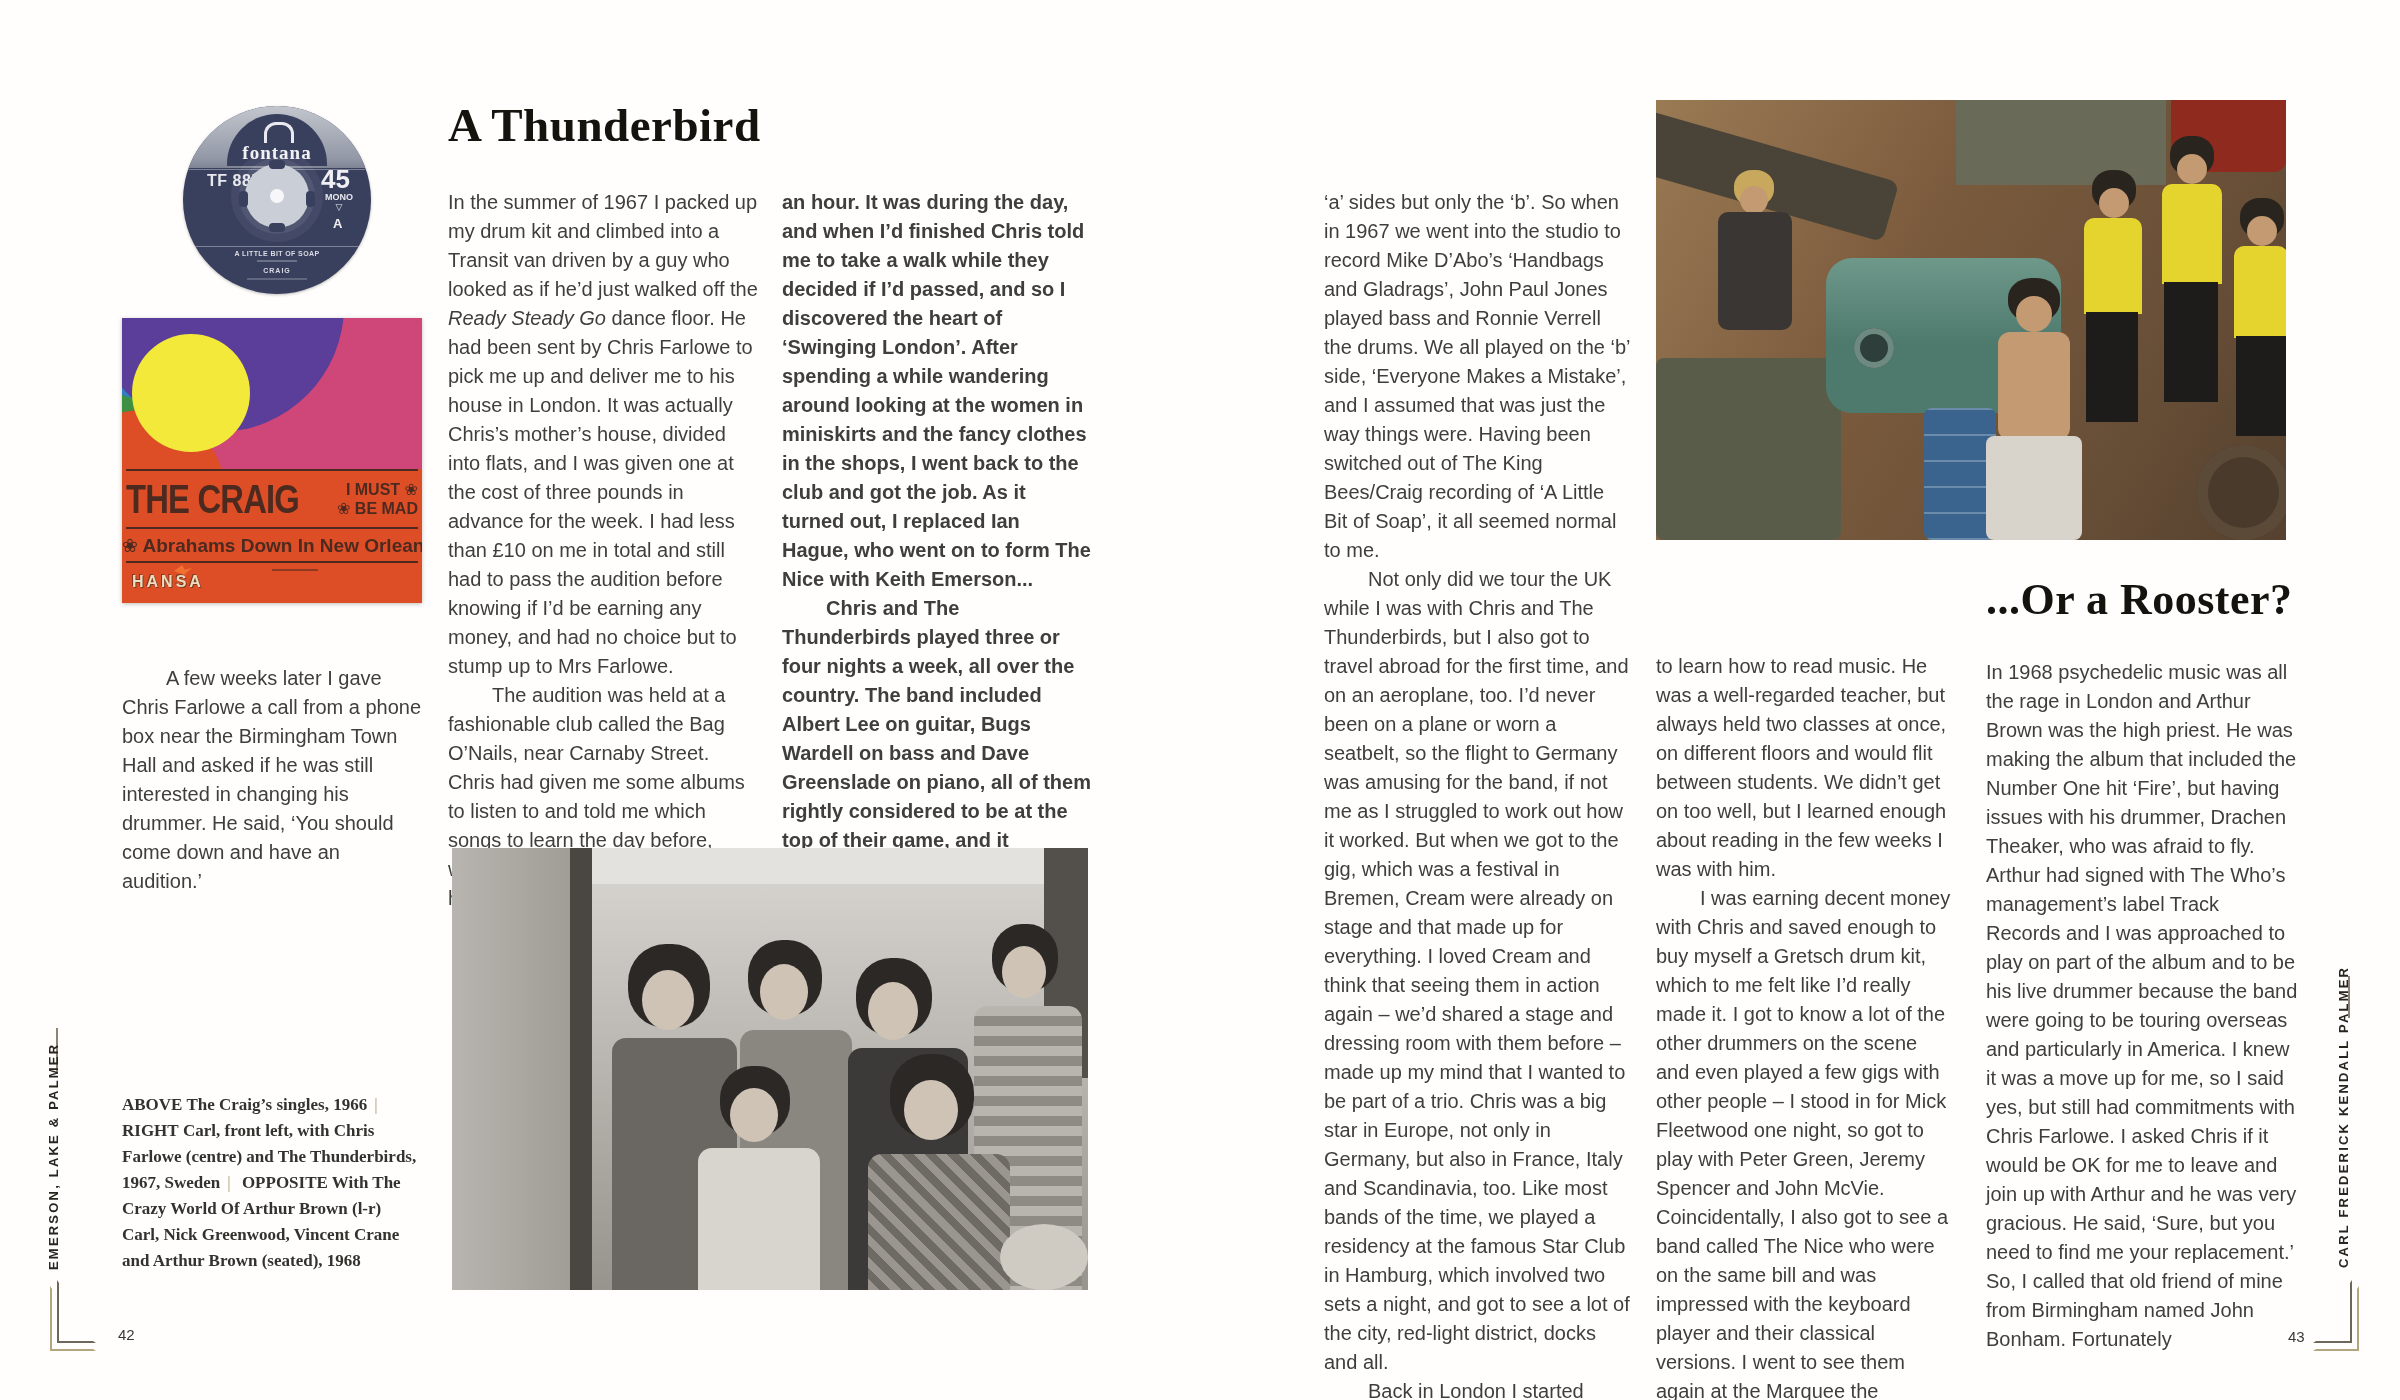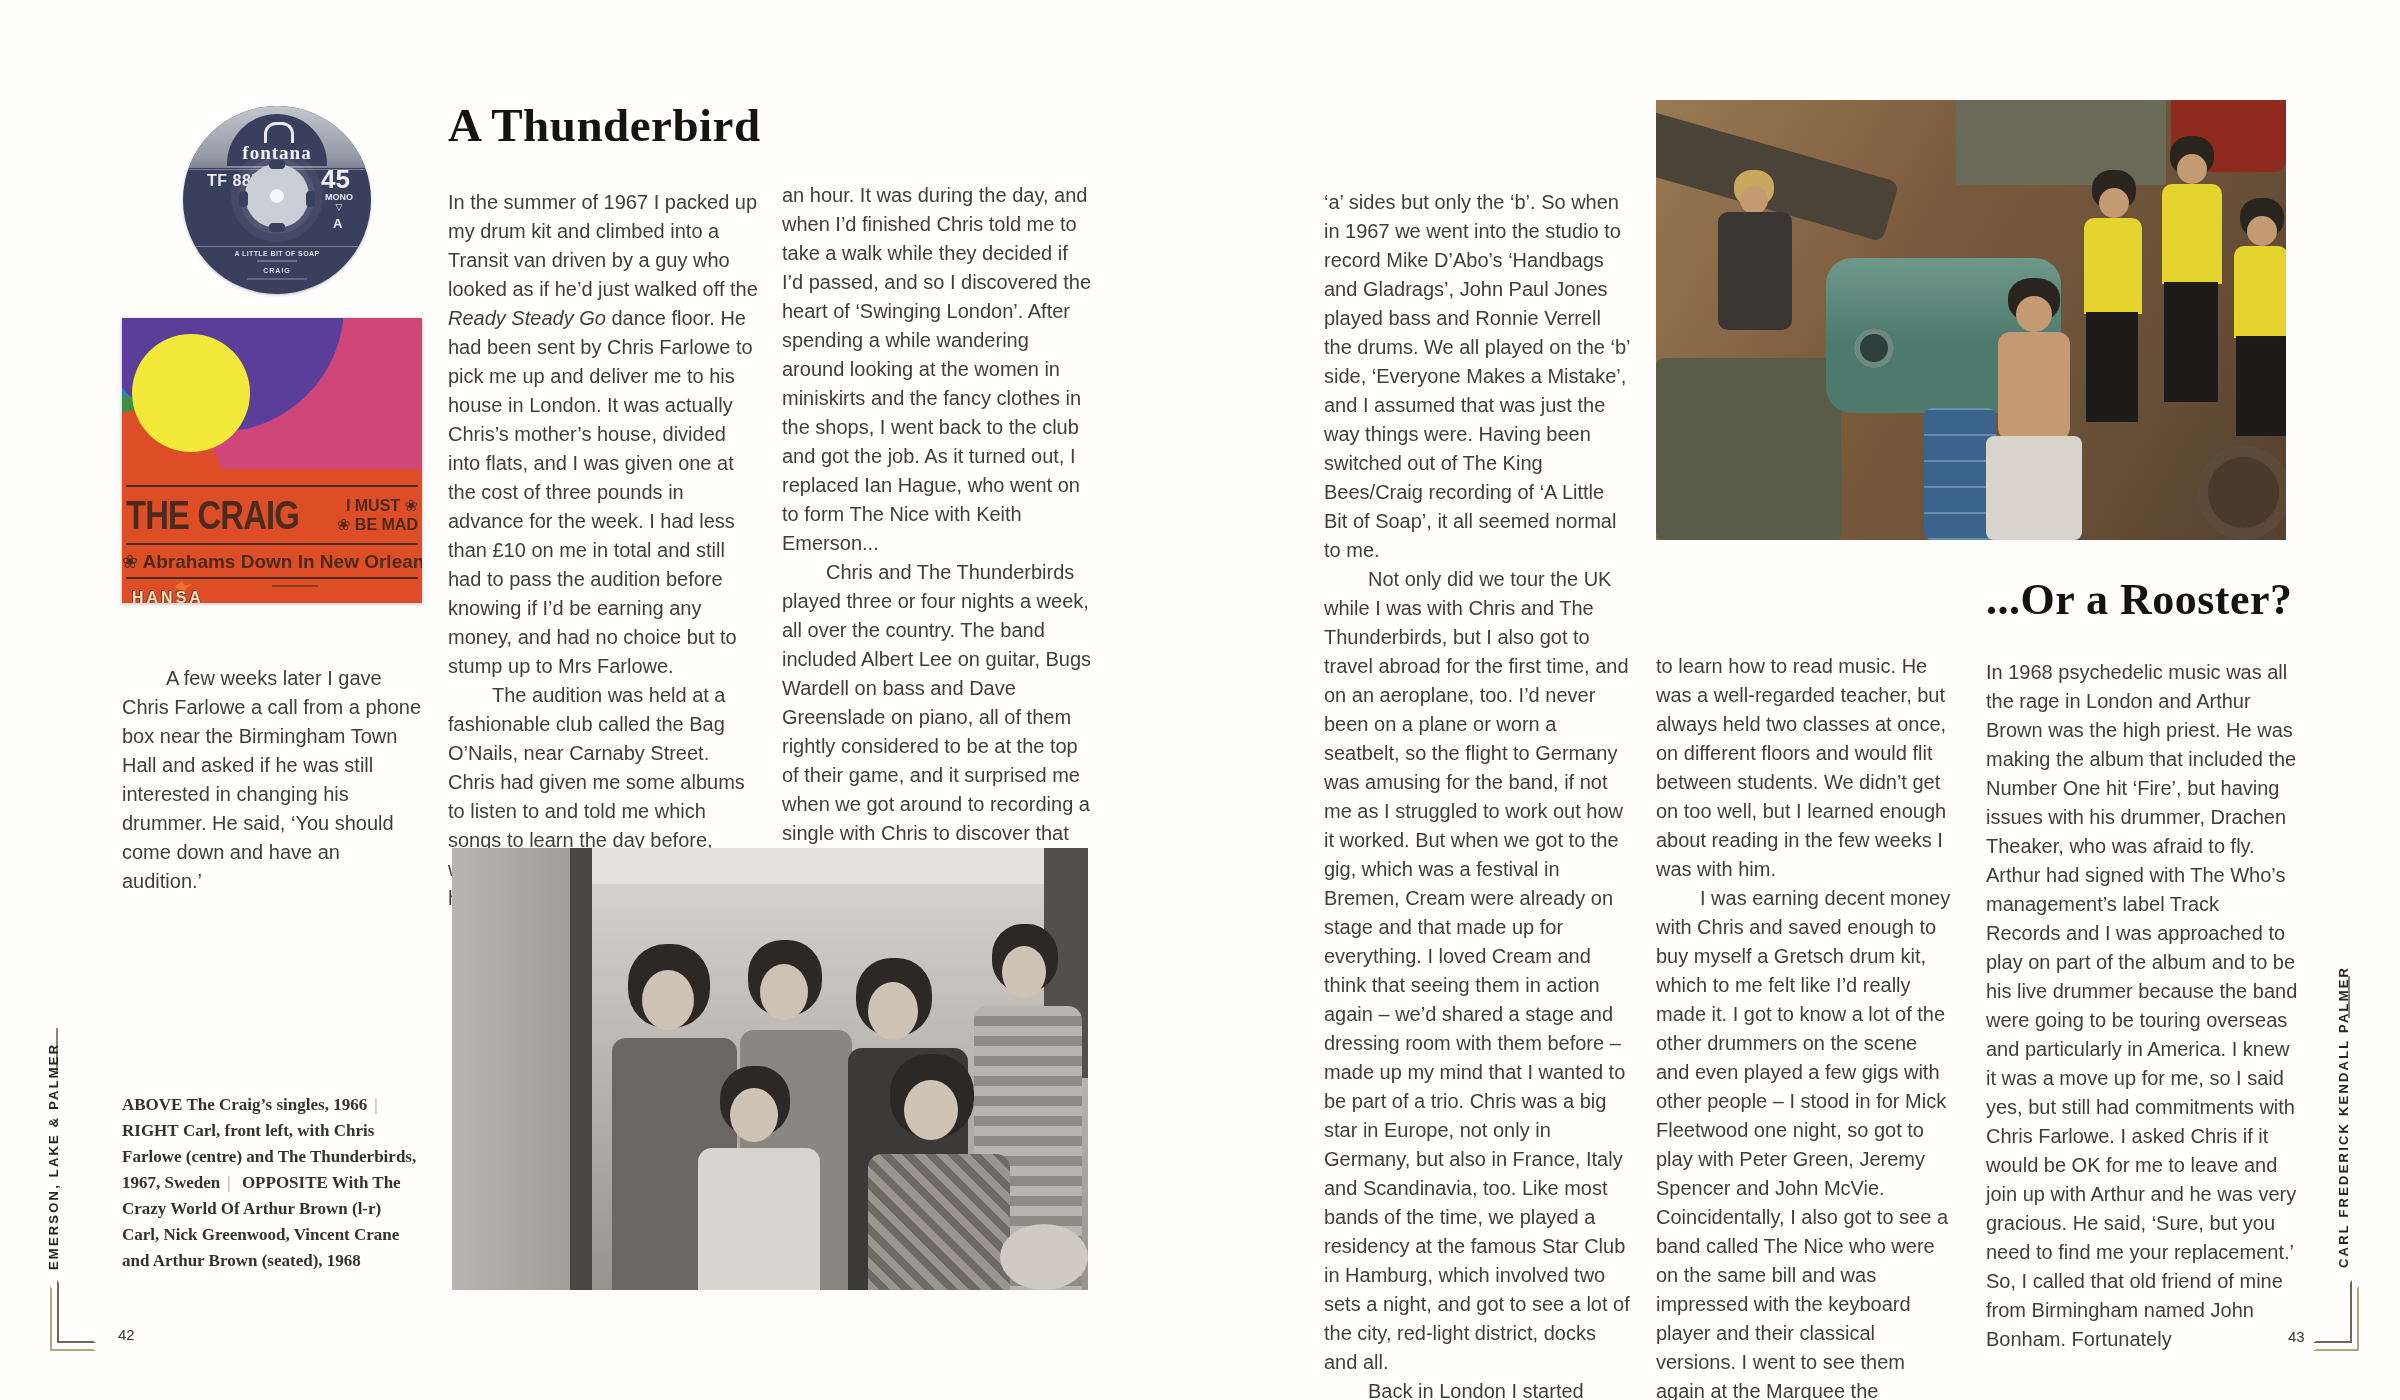--- a/index.html
+++ b/index.html
@@ -25,21 +25,21 @@
   .cap-label{font-weight:700;}
   .cap-sep{color:#ab9f7c;margin:0 7px;font-weight:400;}
   .pagenum{font-size:15px;color:#3a3a35;}
   .vtext{
     writing-mode:vertical-rl;transform:rotate(180deg);
     font-size:13px;font-weight:700;letter-spacing:2.2px;color:#26261f;white-space:nowrap;
   }
 
   
   .col1{left:448px;top:188px;width:310px;}
-  .col2{left:782px;top:181px;width:310px;}
+  .col2{left:782px;top:188px;width:310px;font-weight:bold;}
   .col3{left:1324px;top:188px;width:306px;}
   .col4{left:1656px;top:652px;width:300px;}
   .col5{left:1986px;top:658px;width:312px;}
   .intro{left:122px;top:664px;width:302px;}
   .caption-box{left:122px;top:1092px;width:300px;font-family:Liberation Serif, serif;}
 
   
   .spine-line{width:2px;background:#8a8474;}
   .spine-line-l{left:56px;top:1028px;height:46px;}
   .spine-line-r{left:2348px;top:976px;height:42px;}
@@ -79,21 +79,21 @@
   
   .cover{left:122px;top:318px;width:300px;height:285px;background:#dd4e27;overflow:hidden;
     box-shadow:0 1px 4px rgba(0,0,0,.25);}
   .cover-art{left:0;top:0;width:300px;height:151px;background:#cf4679;overflow:hidden;}
   .c-strip{left:0;top:0;width:24px;height:151px;background:#dd4e27;}
   .c-green{left:-120px;top:-195px;width:300px;height:300px;border-radius:50%;background:#3d8f44;}
   .c-blue{left:-85px;top:-175px;width:260px;height:260px;border-radius:50%;background:#2f7fc4;}
   .c-purple{left:-30px;top:-138px;width:252px;height:252px;border-radius:50%;background:#5a3e99;}
   .c-orangebl{left:-62px;top:92px;width:165px;height:165px;border-radius:50%;background:#dd4e27;}
   .c-yellow{left:10px;top:16px;width:118px;height:118px;border-radius:50%;background:#f2e93b;}
-  .cover-band{left:0;top:151px;width:300px;height:134px;color:#4d2a1f;margin-top:16px;}
+  .cover-band{left:0;top:151px;width:300px;height:134px;color:#4d2a1f;}
   .c-rule{width:292px;height:2px;background:#4d2a1f;margin:0 auto;}
   .c-row1{display:flex;align-items:center;justify-content:space-between;padding:2px 6px 2px 4px;height:52px;}
   .c-bandname{font-size:40px;font-weight:800;transform:scaleX(.82);transform-origin:left center;letter-spacing:-1px;white-space:nowrap;}
   .c-title{font-size:16px;font-weight:800;text-align:right;line-height:19px;white-space:nowrap;}
   .c-bside{font-size:19px;font-weight:800;text-align:center;padding:5px 0 4px 0;white-space:nowrap;}
   .c-hansa-row{position:relative;height:28px;}
   .c-hansa{position:absolute;left:10px;top:10px;font-size:16px;font-weight:800;letter-spacing:3px;
     color:#eddcc0;text-shadow:1px 1px 0 #7a3a1e,-1px -1px 0 #7a3a1e;}
   .c-bird{position:absolute;left:52px;top:2px;width:18px;height:10px;background:#f07030;
     clip-path:polygon(0 60%,45% 0,60% 45%,100% 30%,55% 100%);}

